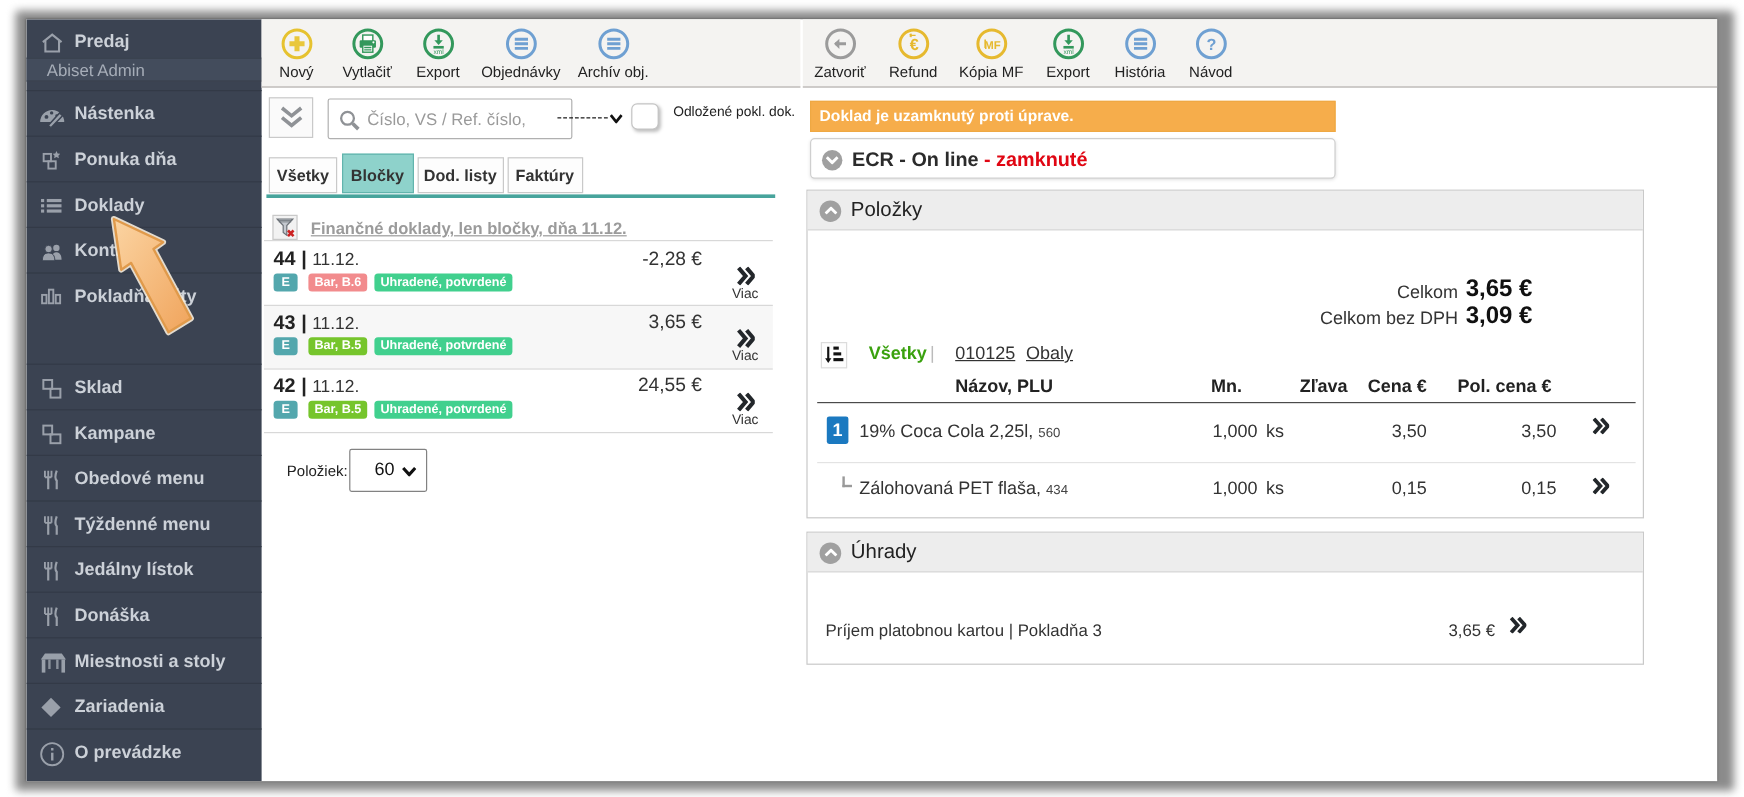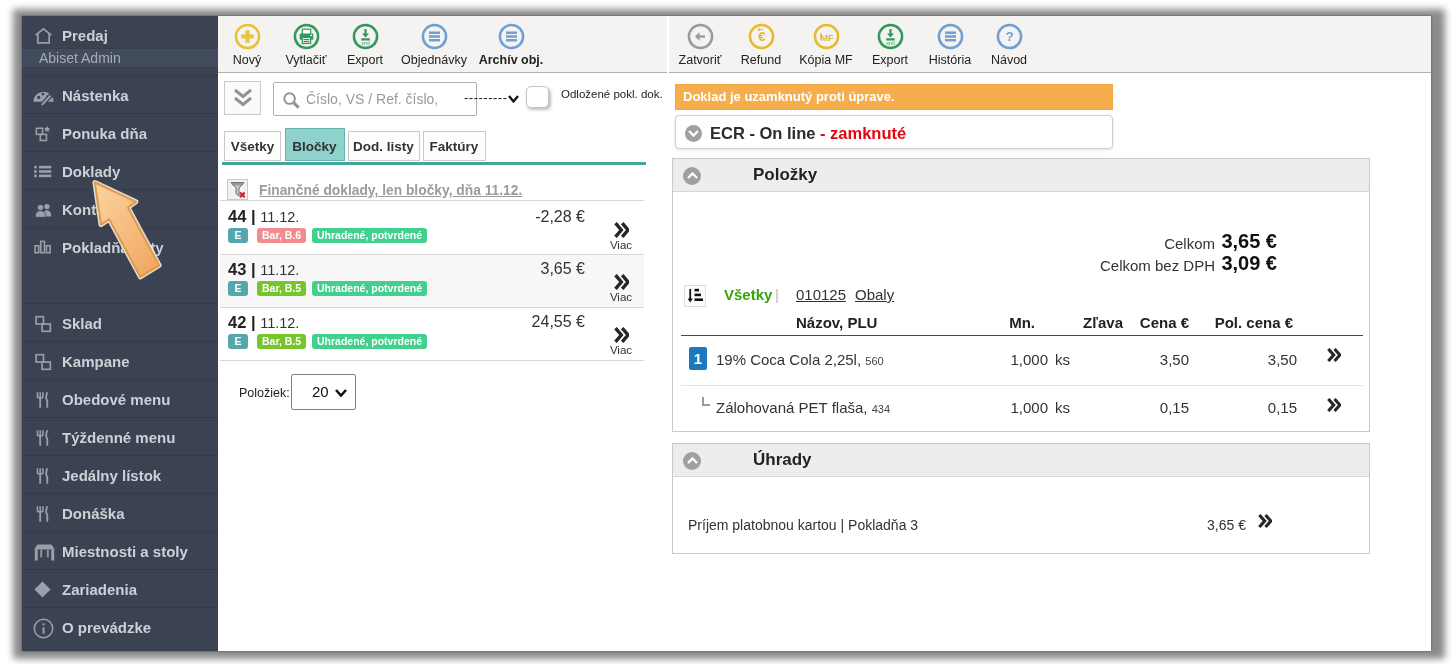--- a/index.html
+++ b/index.html
@@ -37,21 +37,21 @@
 .tag { position:absolute; height:15px; border-radius:3px; color:#fff; font-size:10.5px; font-weight:bold; text-align:center; line-height:15px; padding:0 5px; white-space:nowrap; }
 .amt { position:absolute; font-size:16px; color:#333; text-align:right; }
 .more { position:absolute; text-align:center; color:#222; }
 .more svg { display:block; margin:0 auto; }
 .more .vv { font-size:11.5px; color:#333; margin-top:1px; }
 
 #banner { position:absolute; left:653px; top:68px; width:438px; height:26px; background:#f6ad4b; border:1px solid #efa843; color:#fff; font-weight:bold; font-size:13px; line-height:24px; padding-left:7px; }
 #ecr { position:absolute; left:653px; top:99px; width:438px; height:34px; background:#fff; border:1px solid #cfcfcf; border-radius:4px; box-shadow:0 1px 3px rgba(0,0,0,0.12); }
 .panel { position:absolute; left:650px; width:698px; background:#fff; border:1px solid #c9c9c9; }
 .phead { position:relative; height:33px; background:#ededed; border-bottom:1px solid #d7d7d7; }
-.ptitle { position:absolute; left:36px; top:50%; transform:translateY(-50%); font-size:17px; font-weight:bold; color:#222;margin-left:44px; }
+.ptitle { position:absolute; left:36px; top:50%; transform:translateY(-50%); font-size:17px; font-weight:normal; color:#222; }
 .circ { position:absolute; border-radius:50%; background:#a0a0a0; }
 .t15 { font-size:15px; color:#333; }
 .small-num { font-size:11px; color:#444; }
 .right { text-align:right; }
 .th { font-weight:bold; color:#222; font-size:15px; position:absolute; }
 </style>
 </head>
 <body>
 <div id="frame"></div>
 <div id="page">
@@ -218,21 +218,21 @@
         </svg>
       Export
     </div>
     <div class="tbi" style="left:372px;">
       <svg width="27" height="27" viewBox="0 0 27 27">
           <circle cx="13.5" cy="13.5" r="11.6" fill="none" stroke="#6fa0d2" stroke-width="2.5"></circle>
           <path d="M8 9.7 h11 M8 13.5 h11 M8 17.3 h11" stroke="#6fa0d2" stroke-width="2.4"></path>
         </svg>
       Objednávky
     </div>
-    <div class="tbi" style="left:449px;font-weight:bold;">
+    <div class="tbi" style="left:449px;">
       <svg width="27" height="27" viewBox="0 0 27 27">
           <circle cx="13.5" cy="13.5" r="11.6" fill="none" stroke="#6fa0d2" stroke-width="2.5"></circle>
           <path d="M8 9.7 h11 M8 13.5 h11 M8 17.3 h11" stroke="#6fa0d2" stroke-width="2.4"></path>
         </svg>
       Archív obj.
     </div>
 
     <div class="tbi" style="left:638px;">
       <svg width="27" height="27" viewBox="0 0 27 27">
           <circle cx="13.5" cy="13.5" r="11.6" fill="none" stroke="#9b9b9b" stroke-width="2.5"></circle>
@@ -356,21 +356,21 @@
     <div class="tag" style="left:290px;top:318px;background:#41d08e;">Uhradené, potvrdené</div>
     <div class="more" style="left:584px;top:311px;width:30px;">
         <svg width="15" height="16" viewBox="0 0 15 16">
           <path d="M1.5 1.2 L7.3 8 L1.5 14.8 M8.2 1.2 L14 8 L8.2 14.8" fill="none" stroke="#23272b" stroke-width="3.4"></path>
         </svg>
         <div class="vv">Viac</div>
       </div>
 
     <div class="abs" style="left:217px;top:370px;font-size:12.5px;color:#222;">Položiek:</div>
     <div class="abs" style="left:269px;top:358px;width:65px;height:36px;background:#fff;border:1px solid #828282;border-radius:2px;">
-      <div style="position:absolute;left:20px;top:8px;font-size:15px;color:#111;">20</div>
+      <div style="position:absolute;left:20px;top:8px;font-size:15px;color:#111;">60</div>
       <svg width="12" height="8" viewBox="0 0 12 8" style="position:absolute;right:8px;top:14px;">
           <path d="M1 1 L6 6.5 L11 1" fill="none" stroke="#111" stroke-width="2.6"></path>
         </svg>
     </div>
   </div>
   <div id="rightcol">
     <div id="banner">Doklad je uzamknutý proti úprave.</div>
     <div id="ecr">
       <div class="circ" style="left:9px;top:9px;width:17px;height:17px;">
         <svg width="11" height="7" viewBox="0 0 11 7" style="position:absolute;left:3px;top:5px;">

